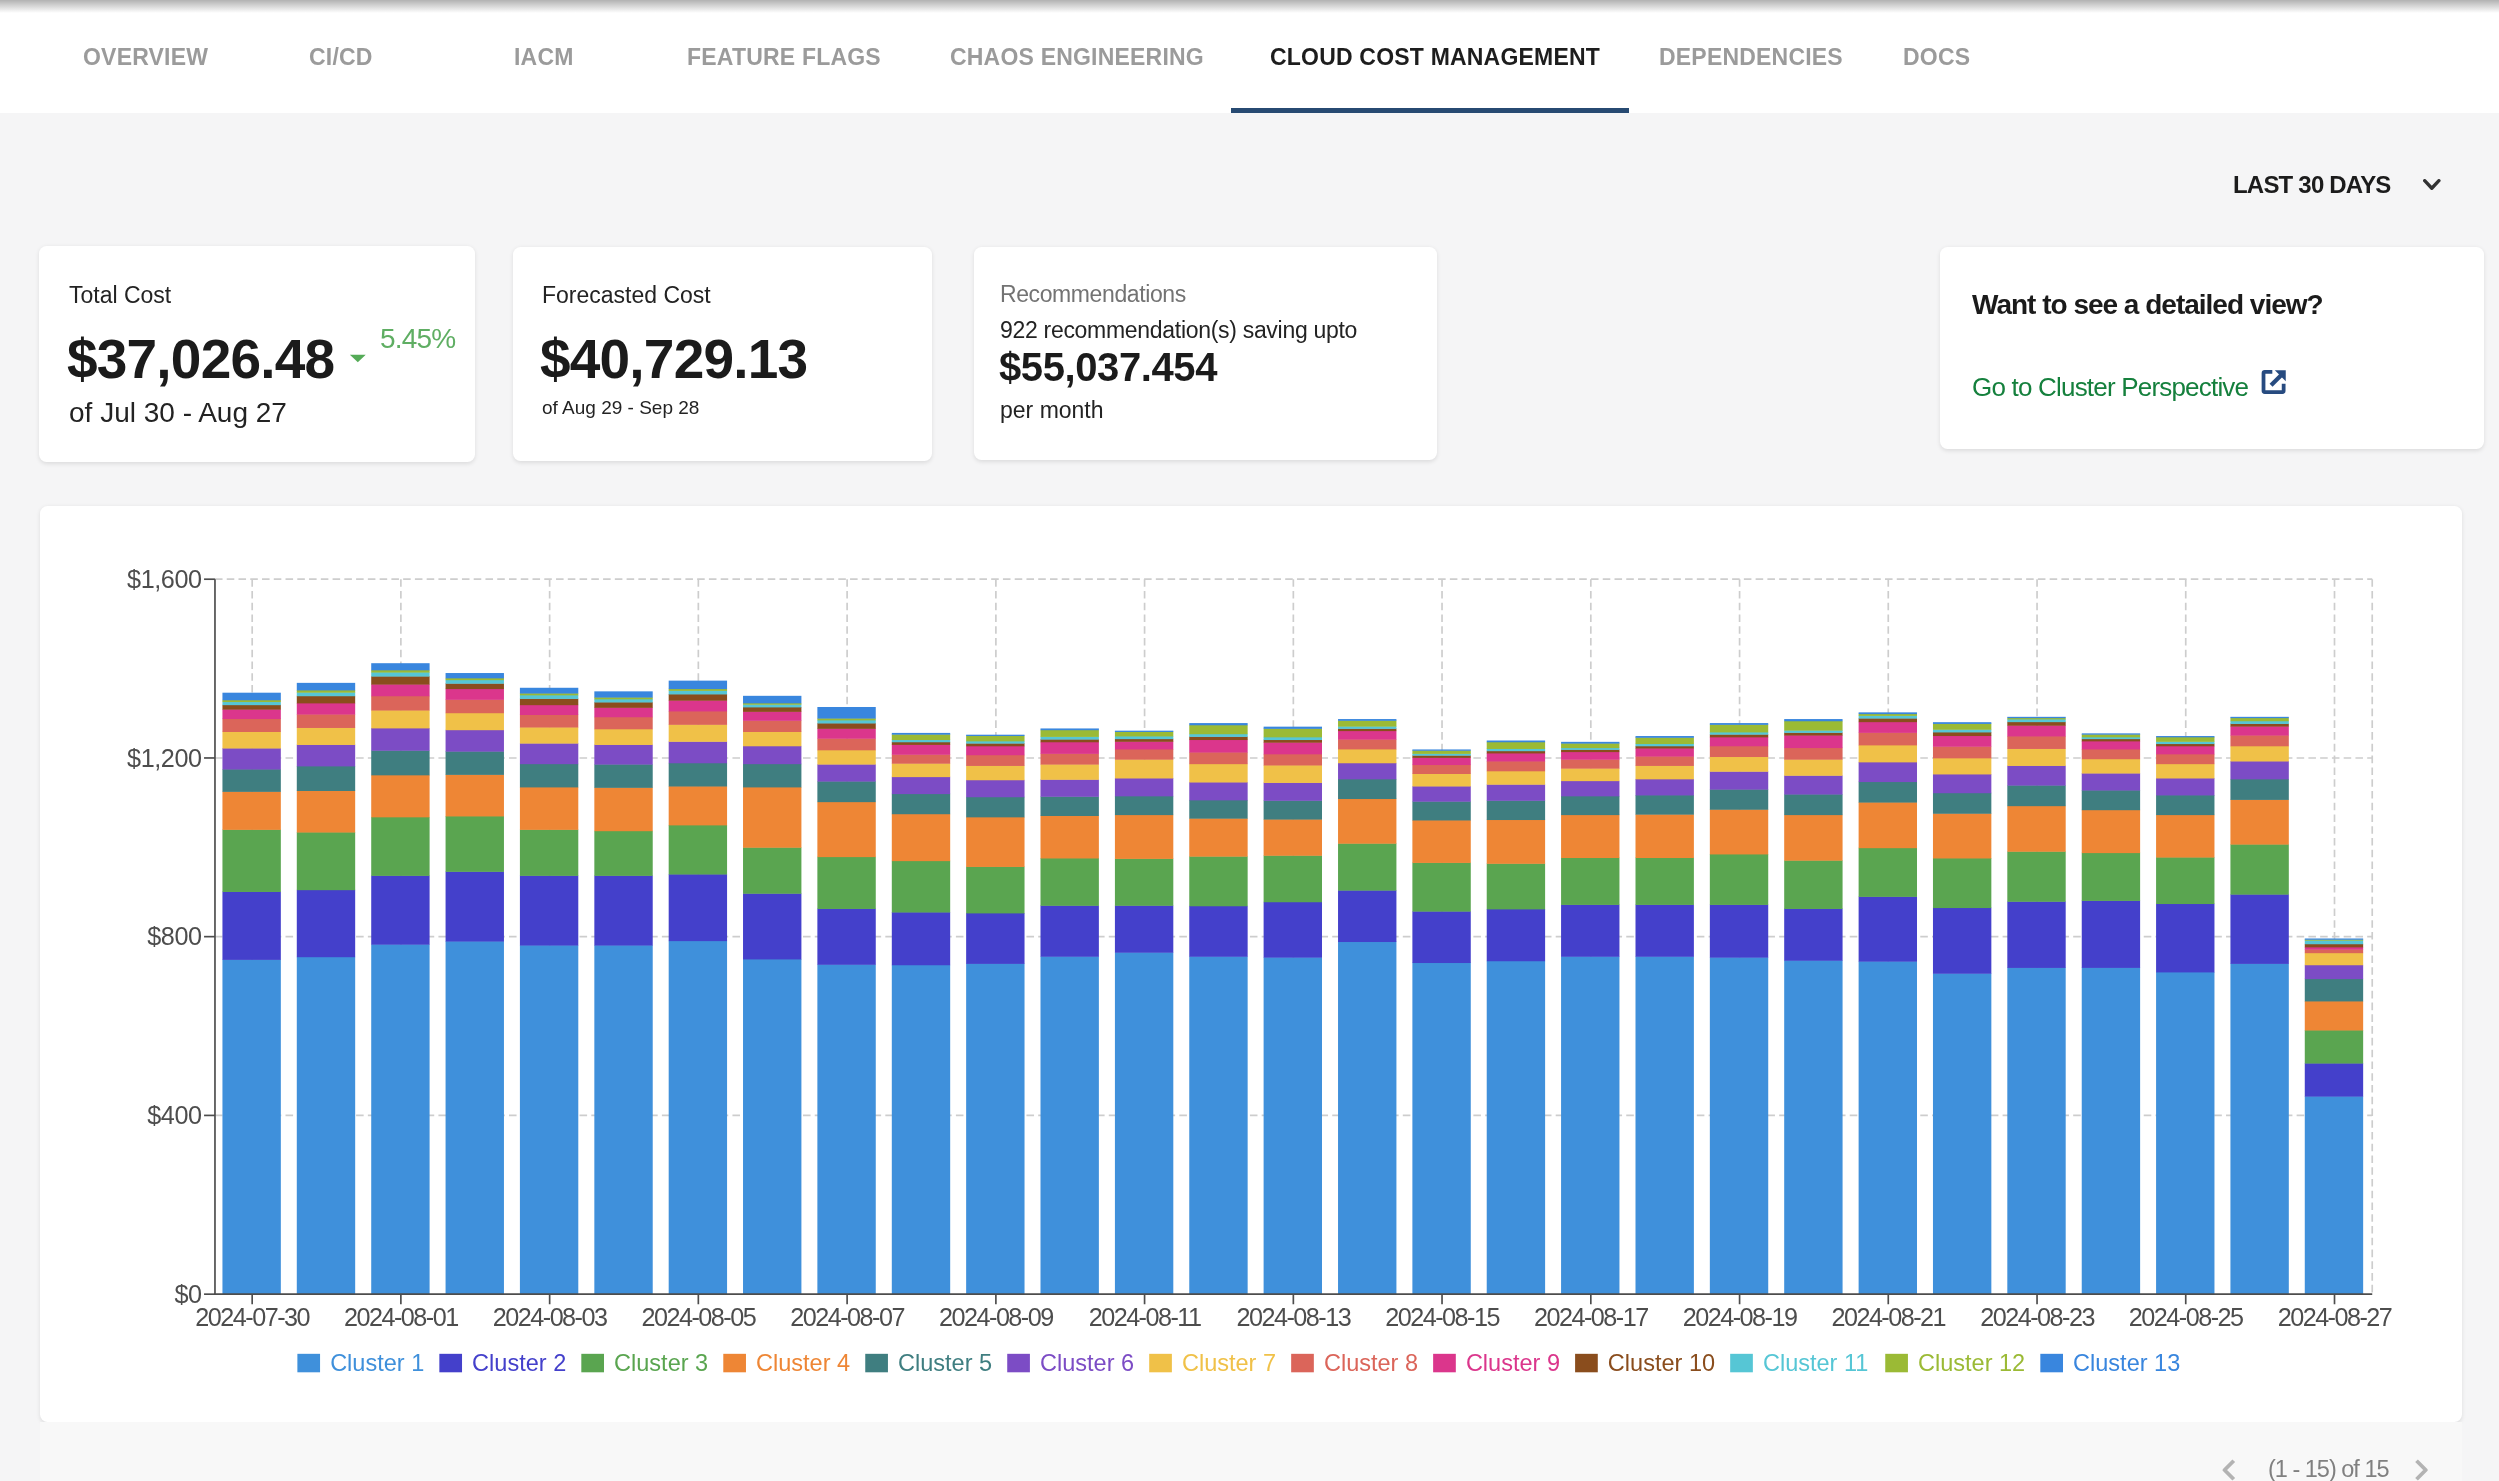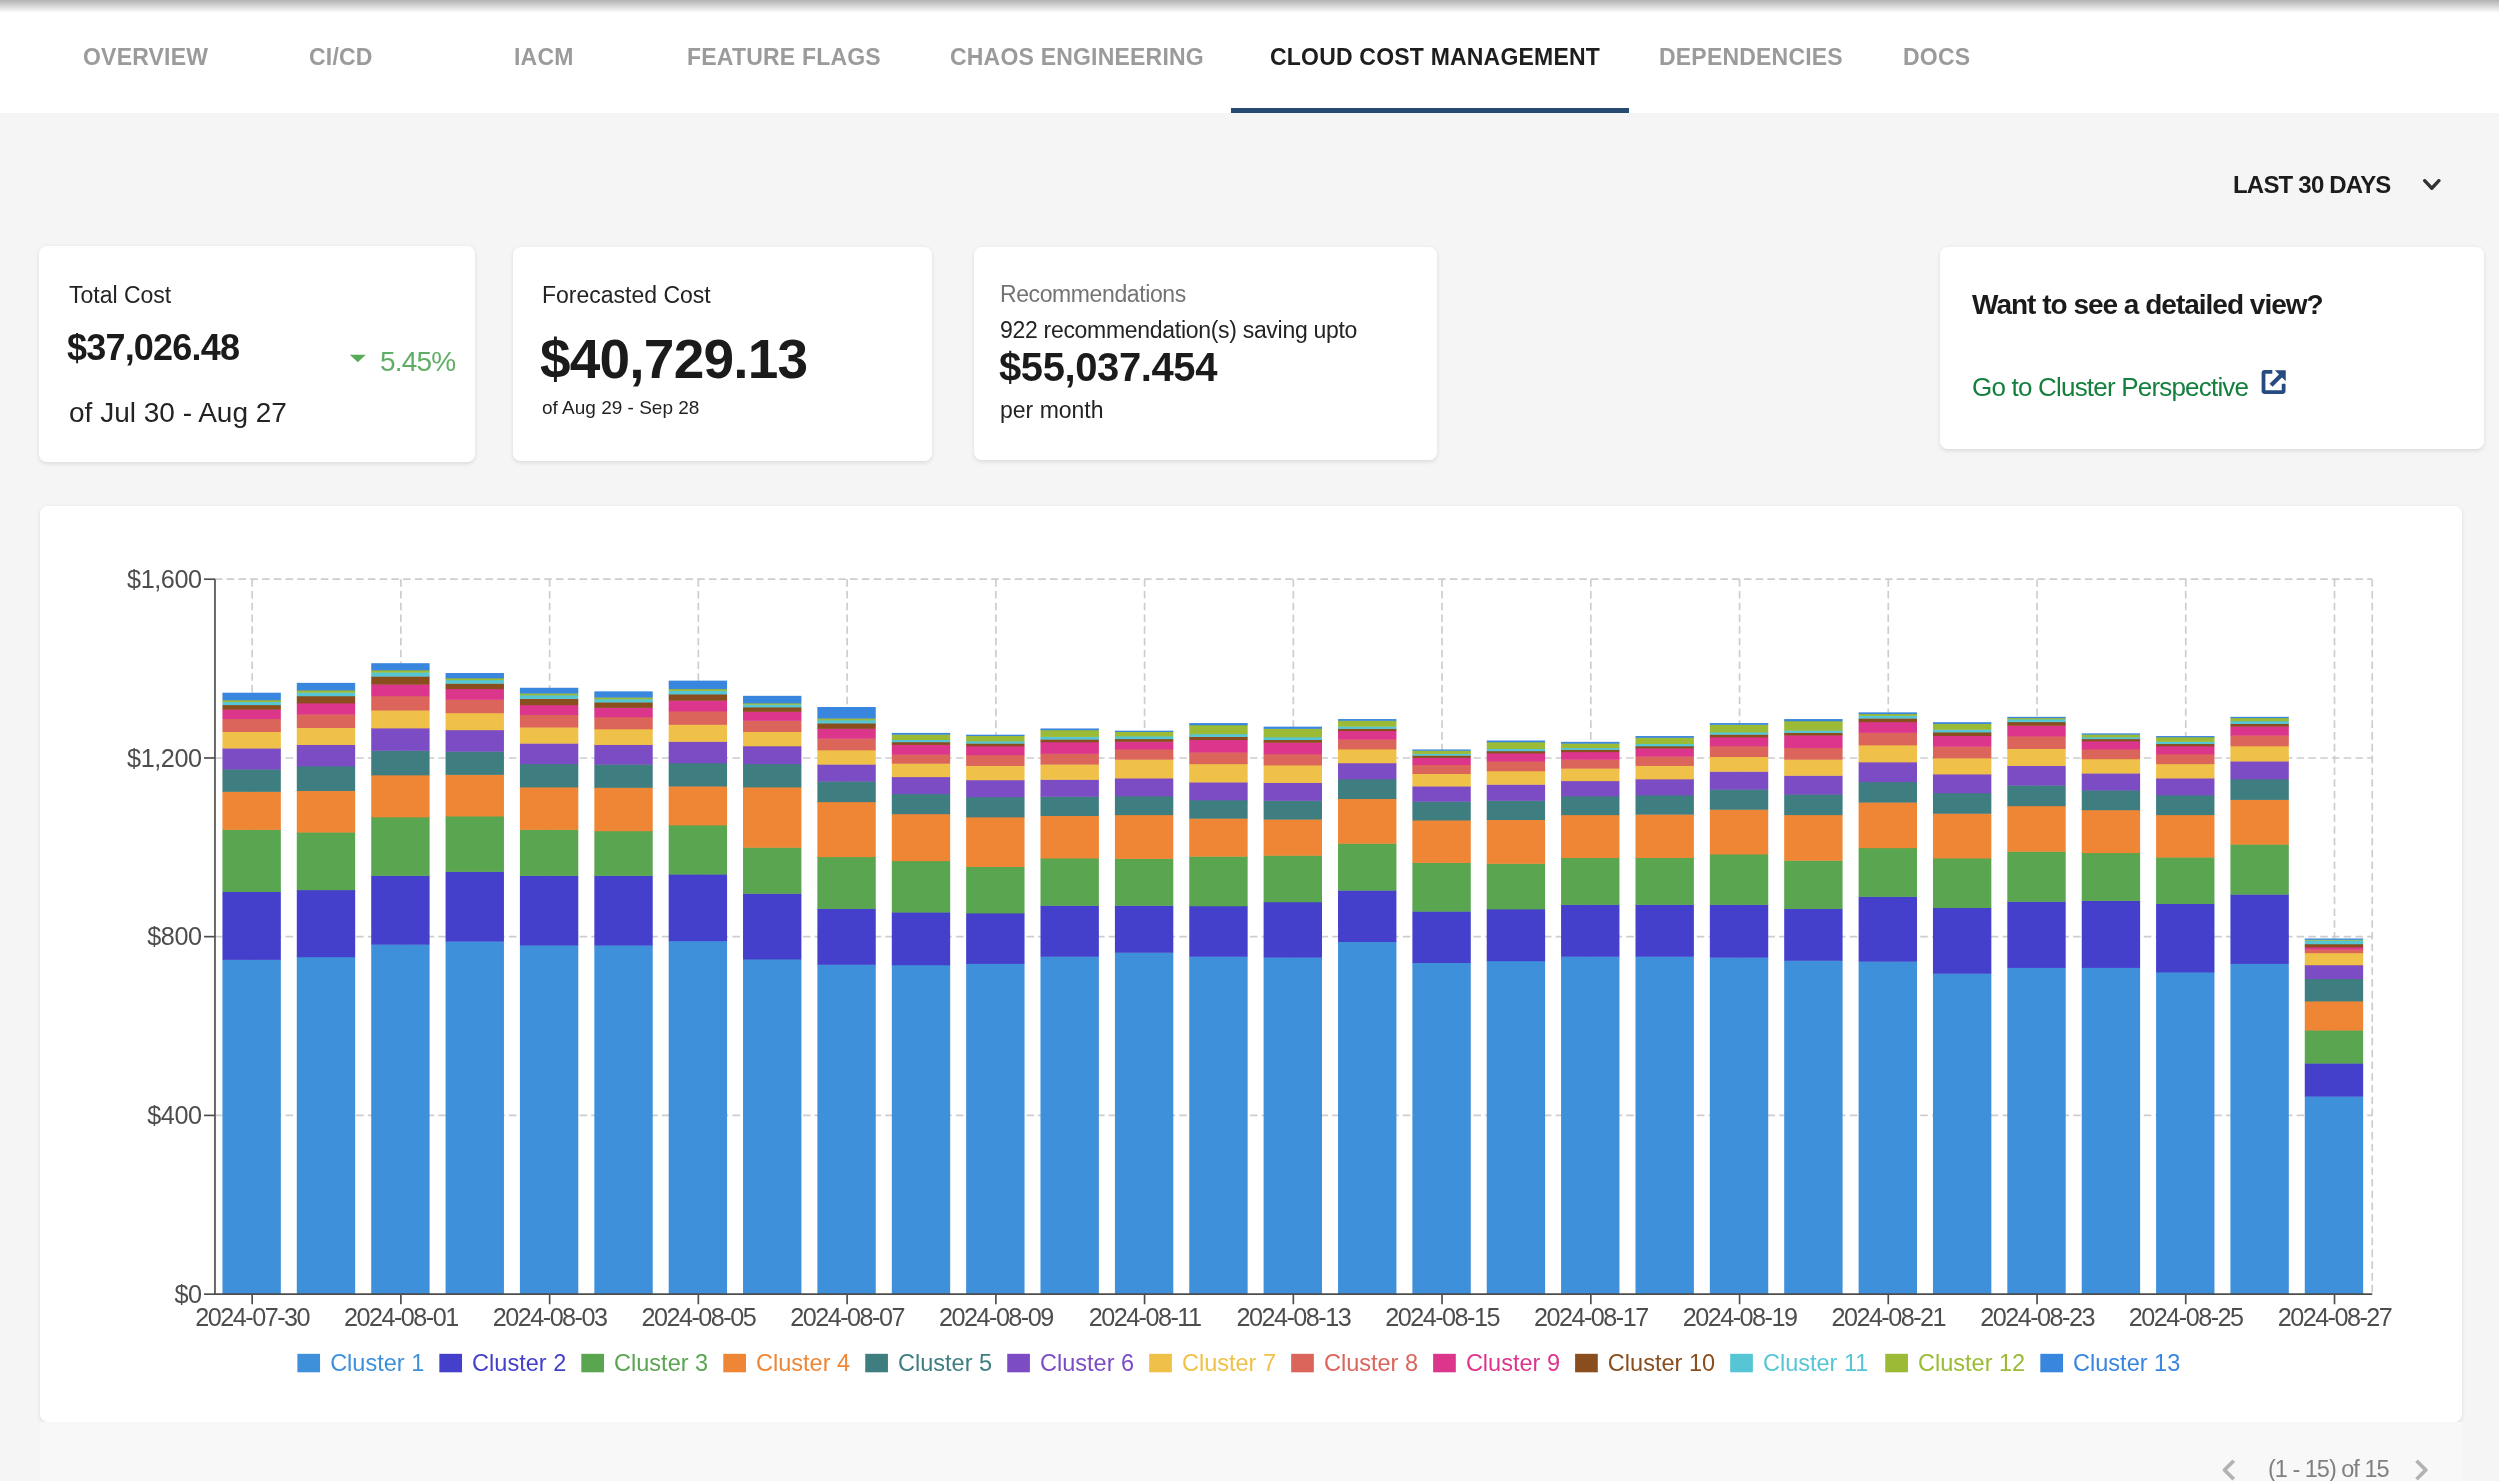--- a/index.html
+++ b/index.html
@@ -30,25 +30,25 @@
 <svg class="abs" style="left:2423px;top:179px;" width="17.6" height="11.8" viewBox="0 0 21 14">
     <path d="M2 2 L10.5 11 L19 2" fill="none" stroke="#333" stroke-width="4" stroke-linecap="round" stroke-linejoin="round"></path>
   </svg>
 
 <div class="card" style="left:39px;top:246px;width:436px;height:216px;"></div>
 <div class="card" style="left:513px;top:247px;width:419px;height:214px;"></div>
 <div class="card" style="left:974px;top:247px;width:463px;height:213px;"></div>
 <div class="card" style="left:1940px;top:247px;width:544px;height:202px;"></div>
 
 <div class="abs" style="left:69px;top:282px;font-size:23px;color:#232323;">Total Cost</div>
-<div class="abs" style="left:67px;top:327px;font-size:36px;font-weight:bold;letter-spacing:-0.8px;color:#1b1b1b;">$37,026.48</div>
+<div class="abs" style="left:67px;top:327px;font-size:55px;font-weight:bold;letter-spacing:-0.8px;color:#1b1b1b;">$37,026.48</div>
 <svg class="abs" style="left:349px;top:354px;" width="17.6" height="9.2" viewBox="0 0 21 11">
     <path d="M1 1 L10.5 10 L20 1 Z" fill="#55ab57"></path>
   </svg>
-<div class="abs" style="left:380px;top:346px;font-size:28px;letter-spacing:-0.8px;color:#5fae63;">5.45%</div>
+<div class="abs" style="left:380px;top:323px;font-size:28px;letter-spacing:-0.8px;color:#5fae63;">5.45%</div>
 <div class="abs" style="left:69px;top:397px;font-size:28px;color:#232323;">of Jul 30 - Aug 27</div>
 
 <div class="abs" style="left:542px;top:282px;font-size:23px;color:#232323;">Forecasted Cost</div>
 <div class="abs" style="left:540px;top:327px;font-size:55px;font-weight:bold;letter-spacing:-0.8px;color:#1b1b1b;">$40,729.13</div>
 <div class="abs" style="left:542px;top:397px;font-size:19px;color:#232323;text-align:right;">of Aug 29 - Sep 28</div>
 
 <div class="abs" style="left:1000px;top:281px;font-size:23px;letter-spacing:-0.4px;color:#737373;">Recommendations</div>
 <div class="abs" style="left:1000px;top:317px;font-size:23px;letter-spacing:-0.3px;color:#232323;">922 recommendation(s) saving upto</div>
 <div class="abs" style="left:999px;top:345px;font-size:40px;font-weight:bold;letter-spacing:-0.4px;color:#1b1b1b;">$55,037.454</div>
 <div class="abs" style="left:1000px;top:397px;font-size:23px;color:#232323;">per month</div>

